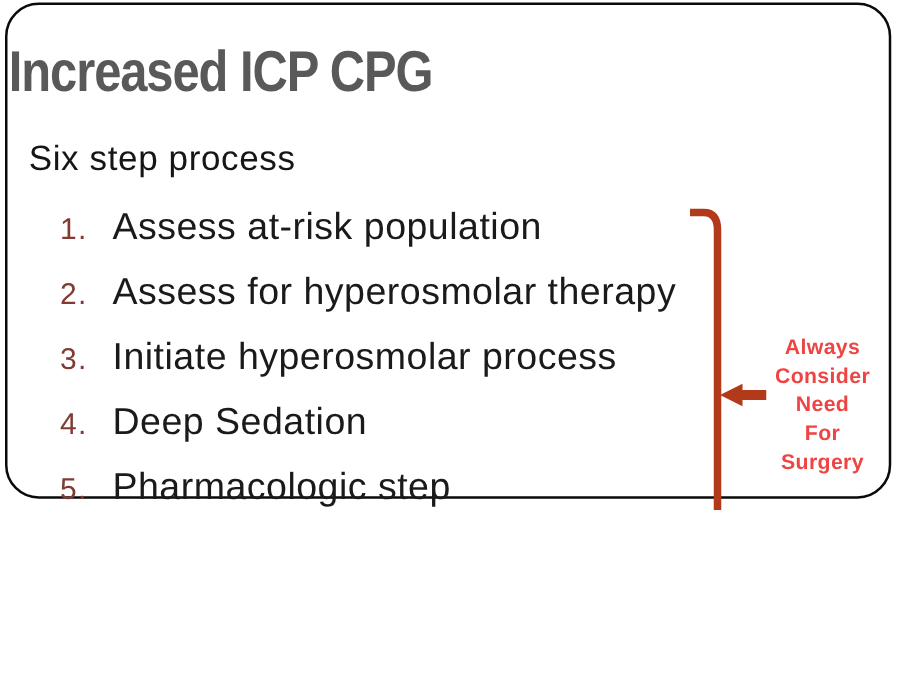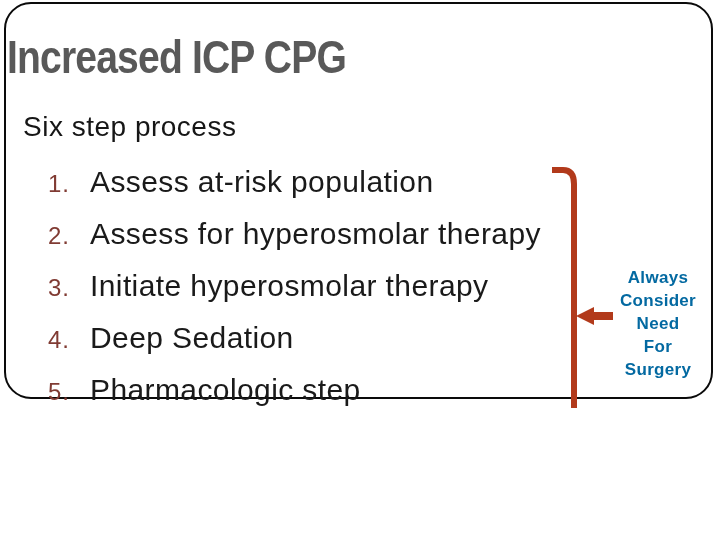--- a/index.html
+++ b/index.html
@@ -65,21 +65,21 @@
     width:70px;height:318px;
   }
   .callout{
     position:absolute;
     left:606px;top:266px;
     width:104px;
     text-align:center;
     font-size:17px;
     line-height:23px;
     font-weight:700;
-    color:#0369a1;
+    color:#ef4444;
     letter-spacing:0.3px;
   }
 </style>
 </head>
 <body>
 
 <div class="slide">
 
   <div class="frame"></div>
 
@@ -91,21 +91,21 @@
     <li class="step">
       <span class="num">1.</span>
       <span class="txt">Assess at-risk population</span>
     </li>
     <li class="step">
       <span class="num">2.</span>
       <span class="txt">Assess for hyperosmolar therapy</span>
     </li>
     <li class="step">
       <span class="num">3.</span>
-      <span class="txt">Initiate hyperosmolar therapy</span>
+      <span class="txt">Initiate hyperosmolar process</span>
     </li>
     <li class="step">
       <span class="num">4.</span>
       <span class="txt">Deep Sedation</span>
     </li>
     <li class="step">
       <span class="num">5.</span>
       <span class="txt">Pharmacologic step</span>
     </li>
     <li class="step">

